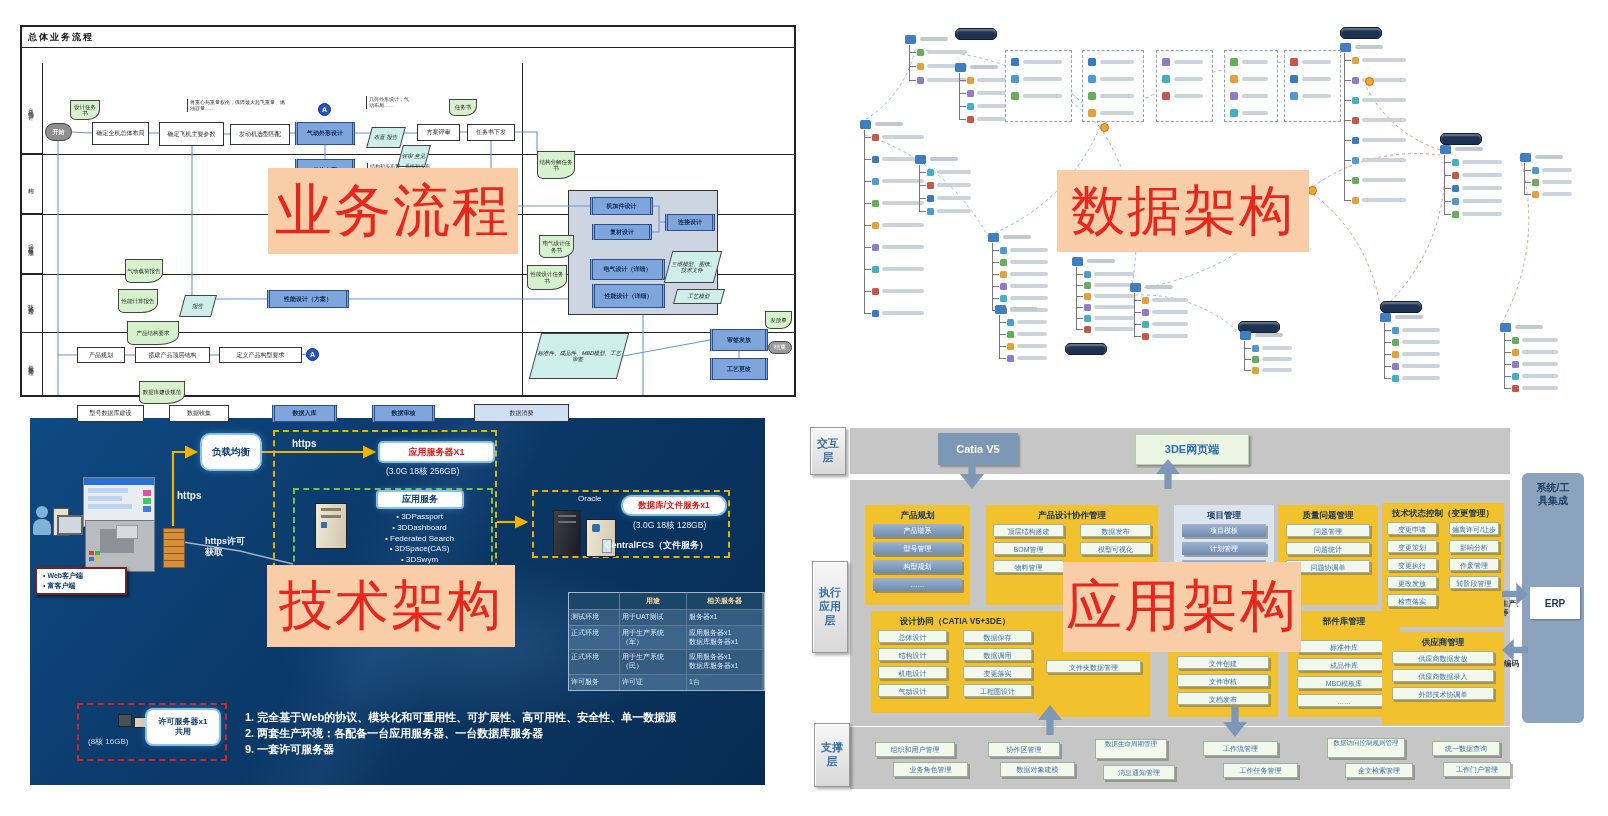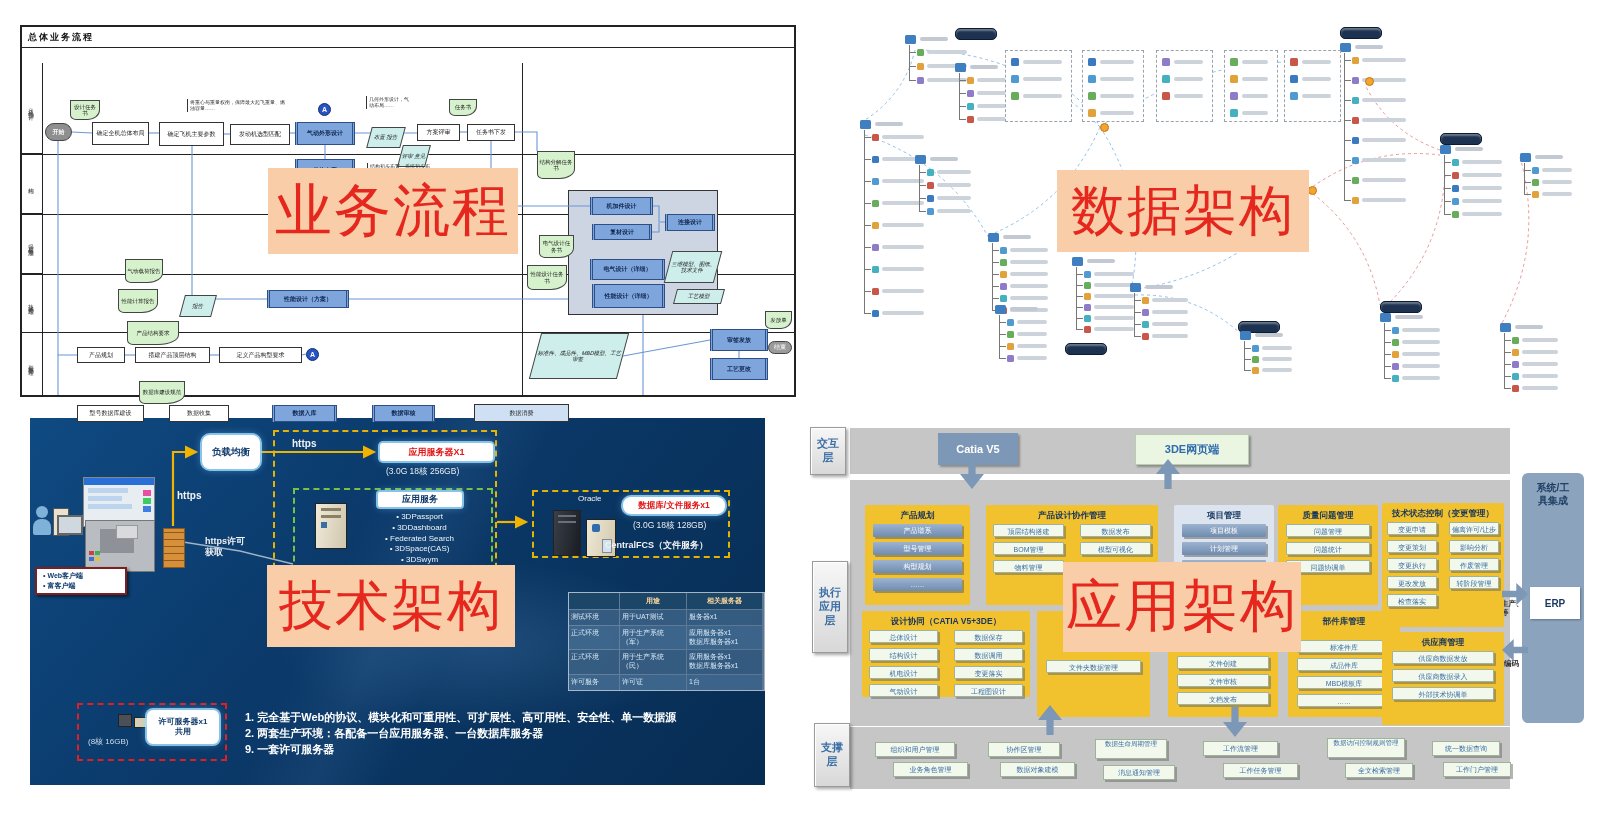--- a/index.html
+++ b/index.html
@@ -691,21 +691,21 @@
         <div class="br-it green">偏离许可/让步</div>
         <div class="br-it green">变更策划</div>
         <div class="br-it green">影响分析</div>
         <div class="br-it green">变更执行</div>
         <div class="br-it green">作废管理</div>
         <div class="br-it green">更改发放</div>
         <div class="br-it green">转阶段管理</div>
         <div class="br-it green">检查落实</div>
       </div>
     </div>
-    <div class="br-group" style="left: 72px; top: 196px; width: 168px; height: 86px;">
+    <div class="br-group" style="left: 81px; top: 196px; width: 168px; height: 102px;">
       <div class="br-gt">设计协同（CATIA V5+3DE）</div>
       <div class="br-items two">
         <div class="br-it green">总体设计</div>
         <div class="br-it green">数据保存</div>
         <div class="br-it green">结构设计</div>
         <div class="br-it green">数据调用</div>
         <div class="br-it green">机电设计</div>
         <div class="br-it green">变更落实</div>
         <div class="br-it green">气动设计</div>
         <div class="br-it green">工程图设计</div>

